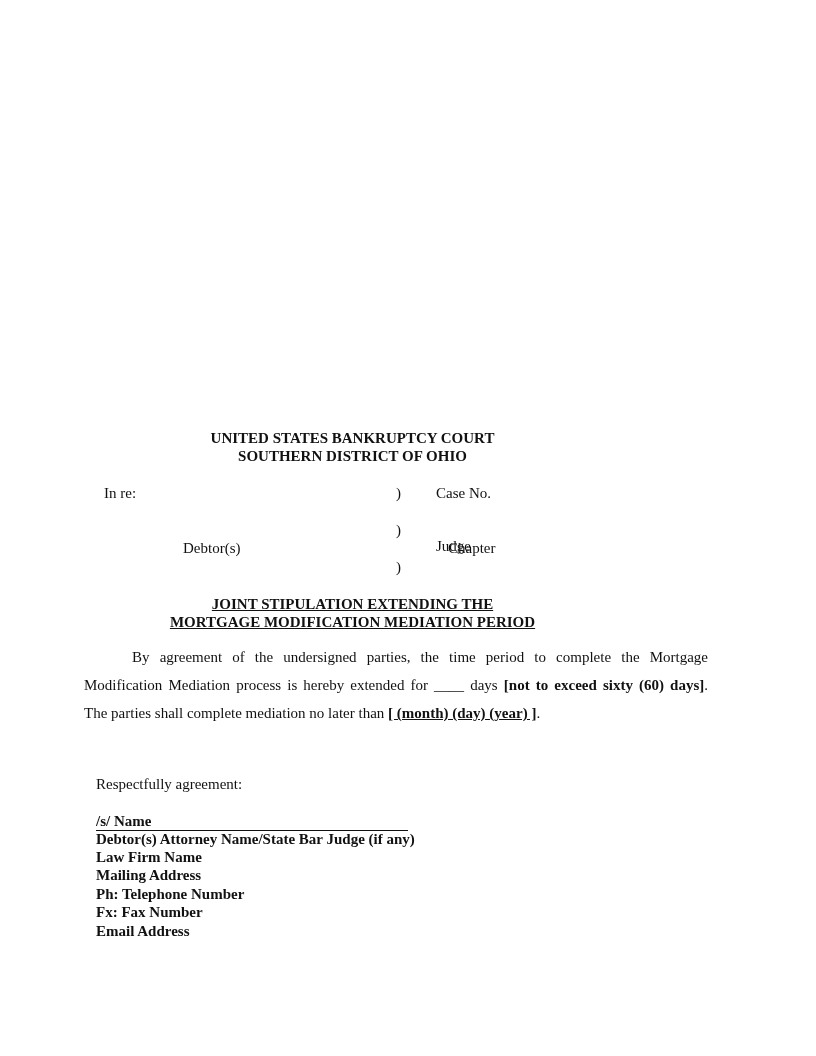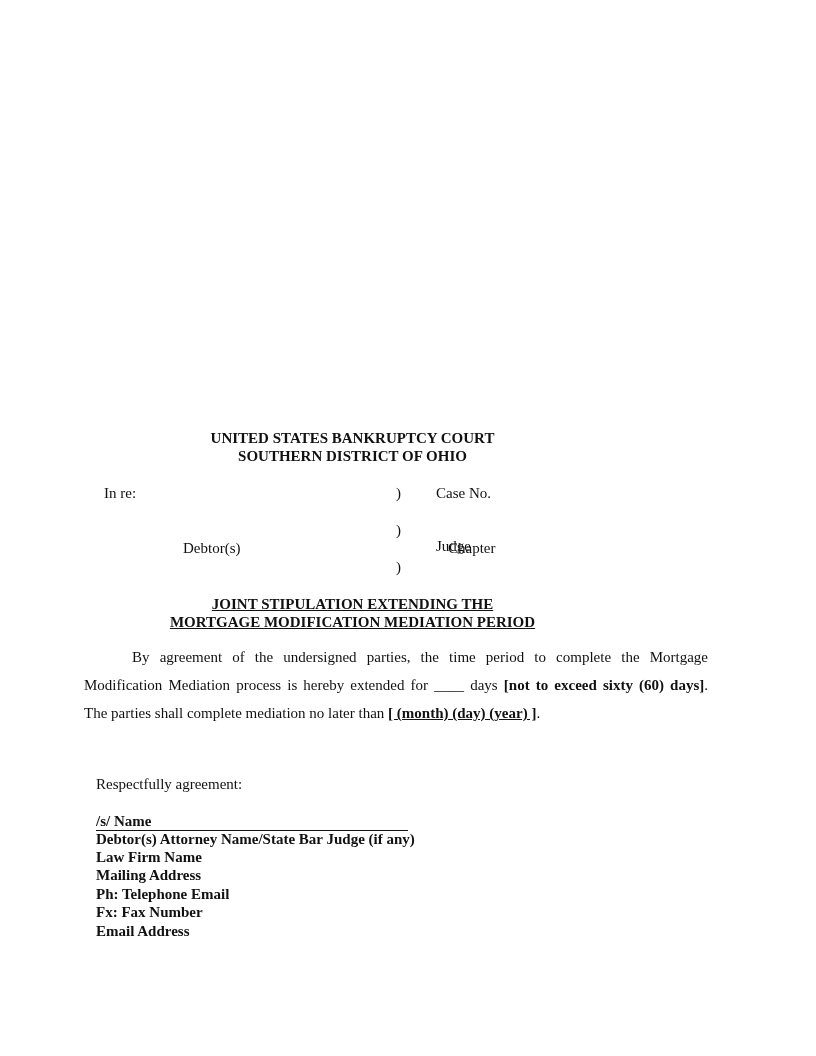--- a/index.html
+++ b/index.html
@@ -87,18 +87,18 @@
     <div class="para para-line3"><span>The parties shall complete mediation no later than </span><span class="bold u">[ (month) (day) (year) ]</span><span>.</span></div>
   </div>
 
   <div class="abs fs resp">Respectfully agreement:</div>
 
   <div>
     <div class="abs fs bold sig-line">/s/ Name</div>
     <div class="abs fs bold sig-block-line l1">Debtor(s) Attorney Name/State Bar Judge (if any)</div>
     <div class="abs fs bold sig-block-line l2">Law Firm Name</div>
     <div class="abs fs bold sig-block-line l3">Mailing Address</div>
-    <div class="abs fs bold sig-block-line l4">Ph: Telephone Email</div>
+    <div class="abs fs bold sig-block-line l4">Ph: Telephone Number</div>
     <div class="abs fs bold sig-block-line l5">Fx: Fax Number</div>
     <div class="abs fs bold sig-block-line l6">Email Address</div>
   </div>
 
 </div>
 
 </body></html>

